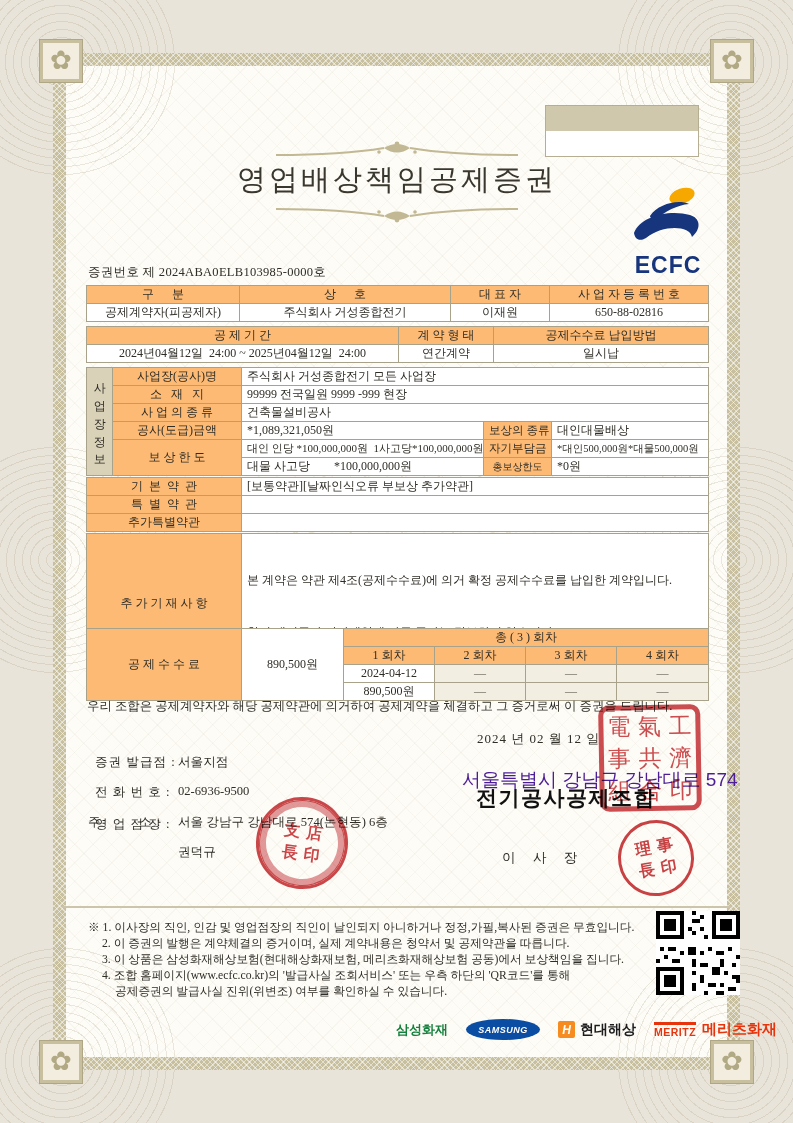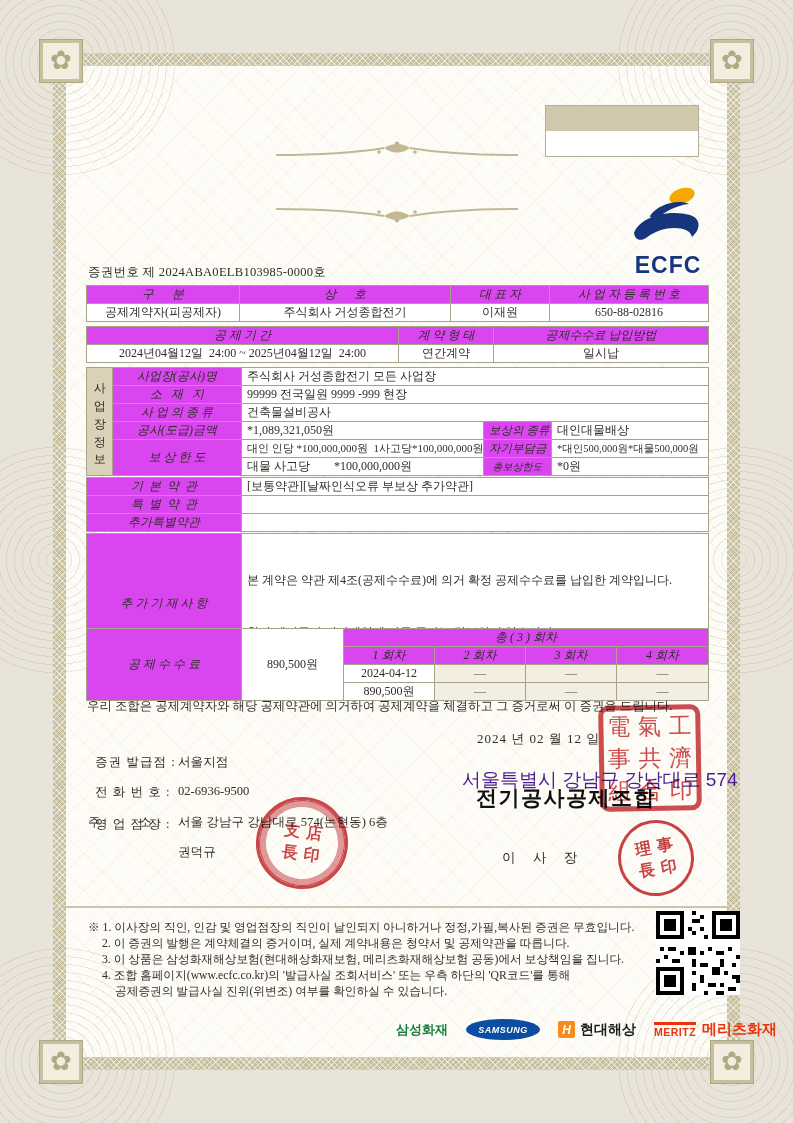--- a/index.html
+++ b/index.html
@@ -17,21 +17,21 @@
       repeating-linear-gradient(45deg, rgba(255,255,255,.5) 0 1px, transparent 1px 4px),
       repeating-linear-gradient(-45deg, rgba(255,255,255,.5) 0 1px, transparent 1px 4px);}
   .band.h{left:53px;width:687px;height:13px;}
   .band.v{top:53px;height:1017px;width:13px;}
   .corner{position:absolute;width:42px;height:42px;background:#f2edde;border:1px solid #aea685;
     box-shadow:inset 0 0 0 3px #c8bf9e, inset 0 0 0 4px #f2edde;display:flex;align-items:center;justify-content:center;
     color:#b1a884;font-size:26px;line-height:1;}
   
   table{border-collapse:collapse;table-layout:fixed;position:absolute;font-size:12px;}
   td{border:1px solid #a8a28b;padding:0 5px;height:17px;overflow:hidden;white-space:pre;background:#ffffff;}
-  td.hd{background:#d946ef;text-align:center;font-style:italic;}
+  td.hd{background:#fdba74;text-align:center;}
   td.ct{text-align:center;}
   td.lt{text-align:left;}
   td.vert{background:#d9d2b8;text-align:center;font-size:12px;line-height:18.5px;padding:0 2px;}
   td.dash{background:#f2eee1;text-align:center;color:#6b675a;}
   
   .abs{position:absolute;}
   .sans{font-family:"Liberation Sans", sans-serif;}
   .title{left:157px;top:160px;width:480px;text-align:center;font-size:29px;letter-spacing:3px;color:#3a372e;}
   .flourish{left:272px;width:250px;height:22px;}
   .certno{left:88px;top:264px;font-size:12.5px;letter-spacing:.3px;}
@@ -118,20 +118,21 @@
       <g fill="none" stroke="#c2b893" stroke-width="2">
         <path d="M4 15 Q70 15 112 8"></path>
           <path d="M246 15 Q180 15 138 8"></path>
         <path d="M112 8 q13 -8 26 0 q-13 9 -26 0" fill="#c2b893" stroke="none"></path>
         <circle cx="125" cy="4" r="2.4" fill="#c2b893" stroke="none"></circle>
         <circle cx="107" cy="12" r="1.8" fill="#c2b893" stroke="none"></circle>
         <circle cx="143" cy="12" r="1.8" fill="#c2b893" stroke="none"></circle>
       </g>
     </svg>
   </div>
+  <div class="abs title">영업배상책임공제증권</div>
   <div class="abs flourish" style="top:202px;transform:scaleY(-1);">
     <svg width="250" height="22" viewBox="0 0 250 22">
       <g fill="none" stroke="#c2b893" stroke-width="2">
         <path d="M4 15 Q70 15 112 8"></path>
           <path d="M246 15 Q180 15 138 8"></path>
         <path d="M112 8 q13 -8 26 0 q-13 9 -26 0" fill="#c2b893" stroke="none"></path>
         <circle cx="125" cy="4" r="2.4" fill="#c2b893" stroke="none"></circle>
         <circle cx="107" cy="12" r="1.8" fill="#c2b893" stroke="none"></circle>
         <circle cx="143" cy="12" r="1.8" fill="#c2b893" stroke="none"></circle>
       </g>

